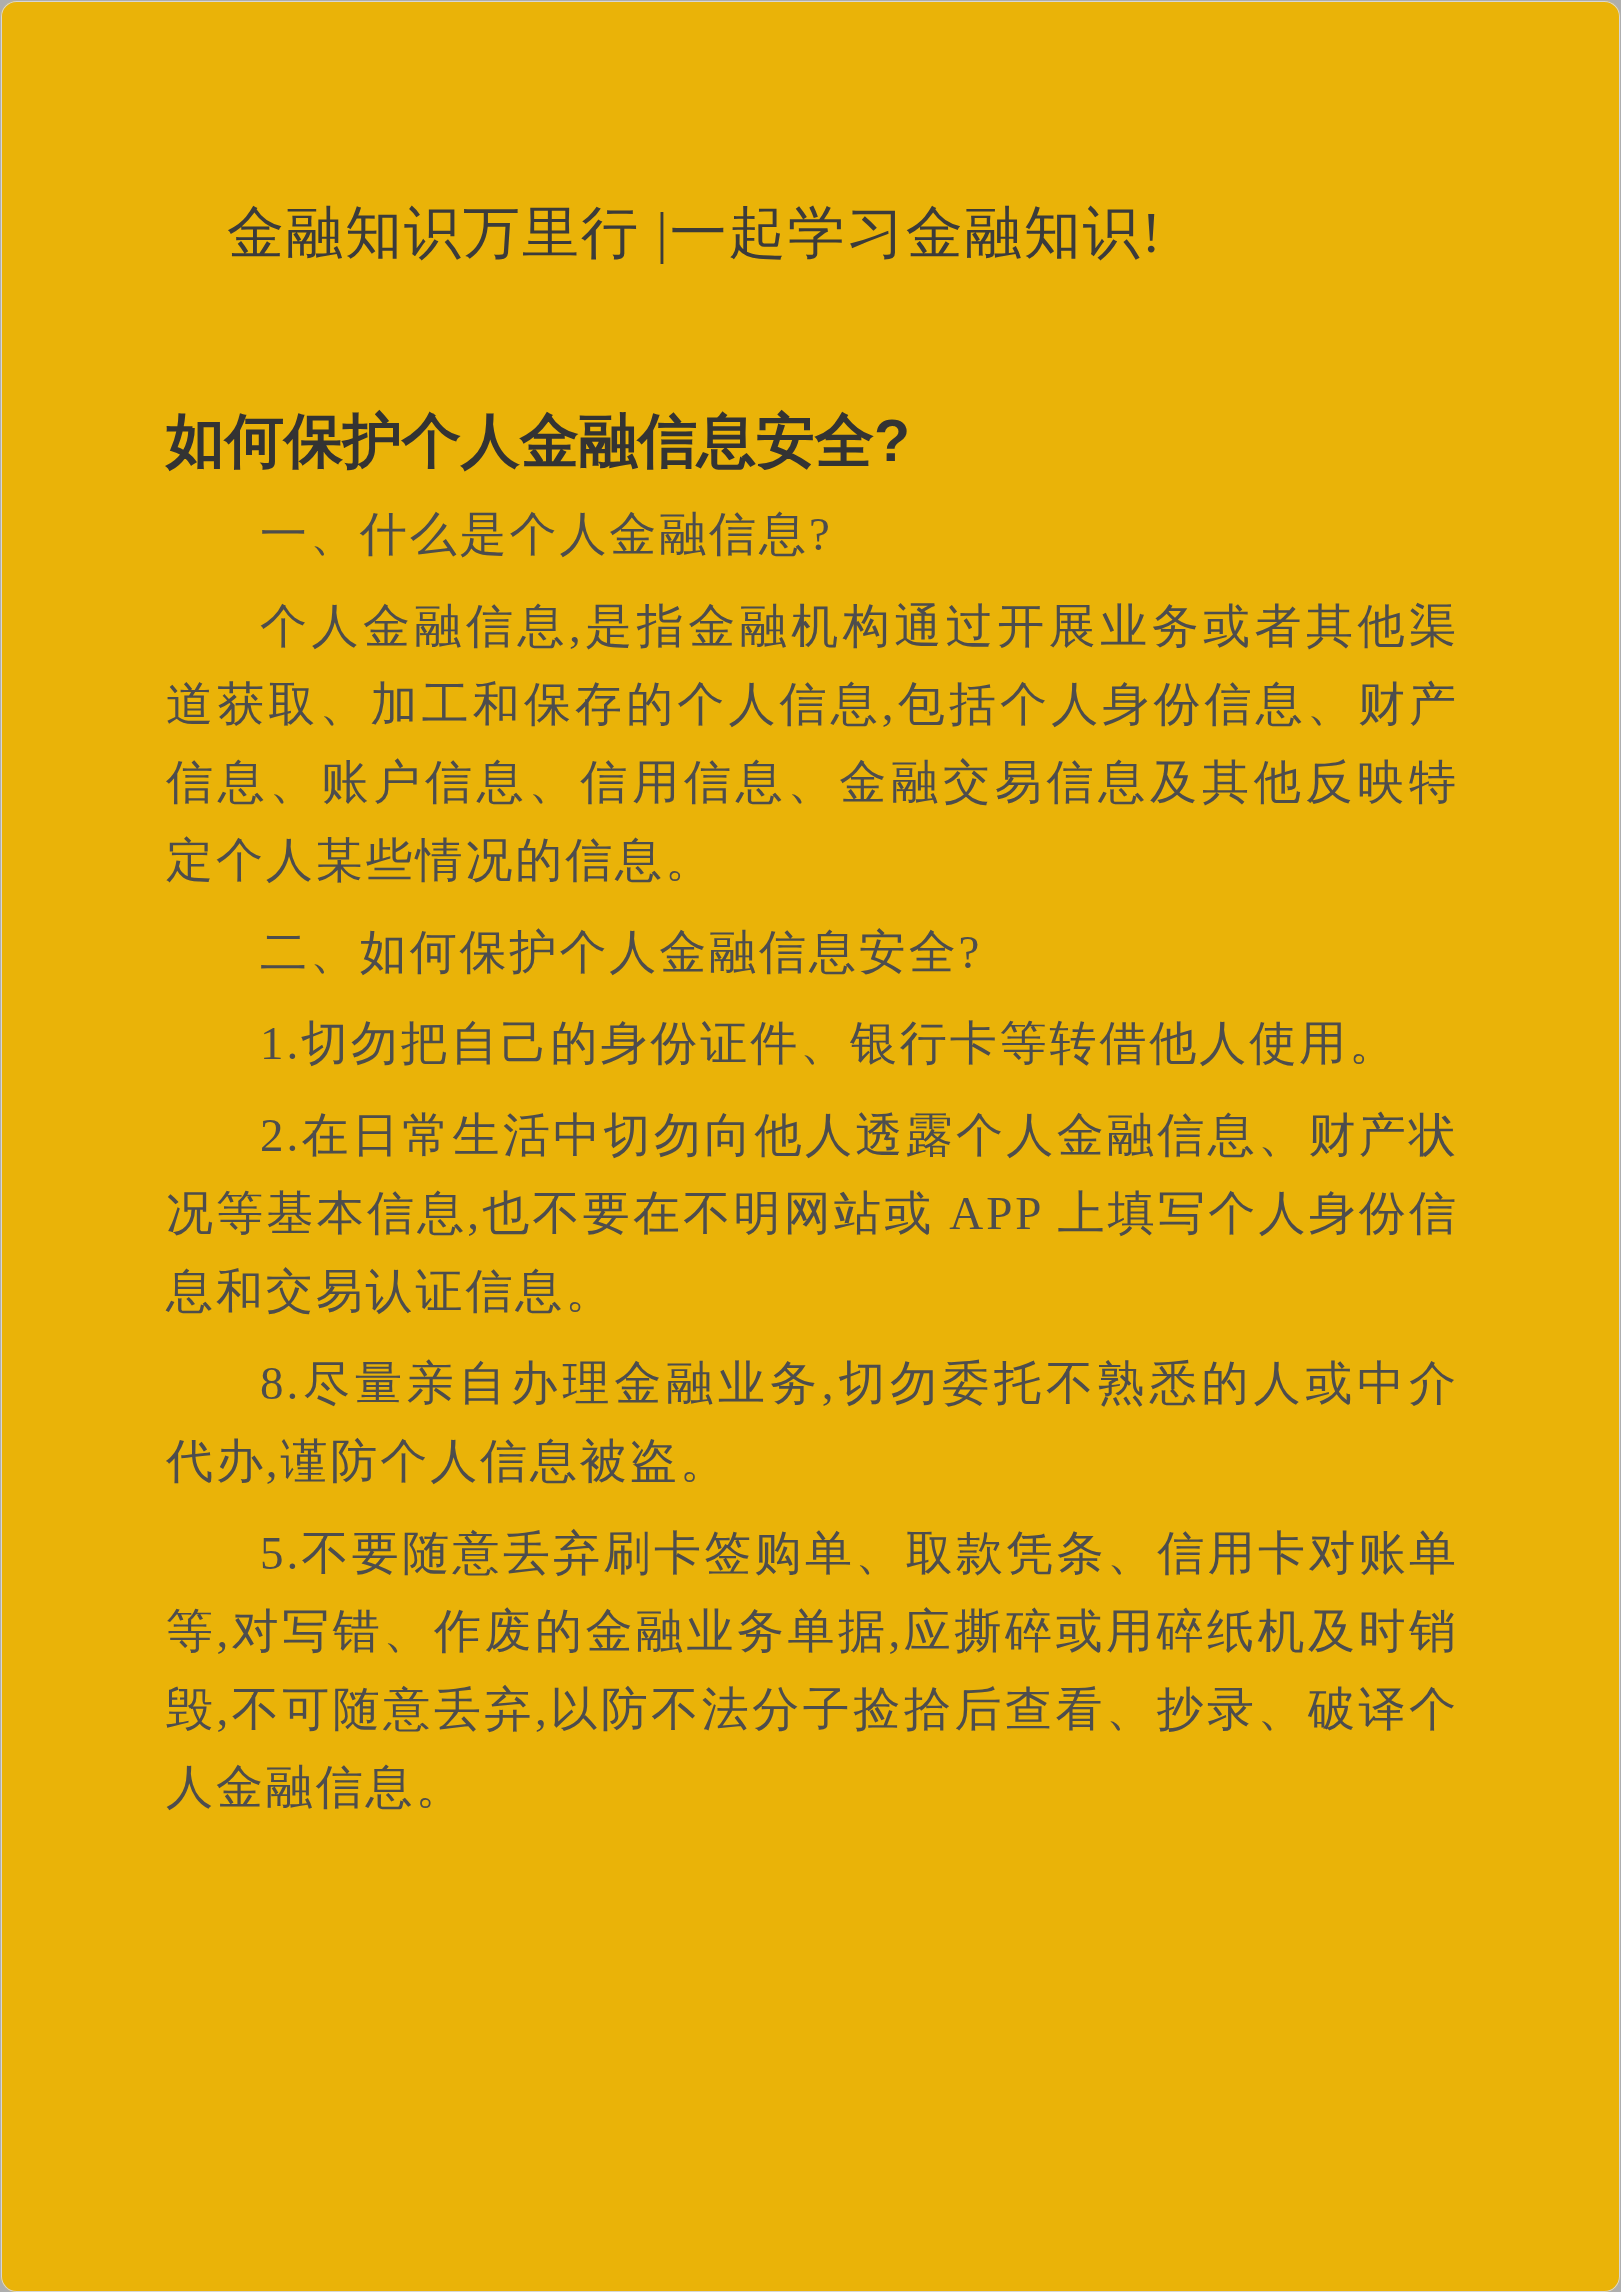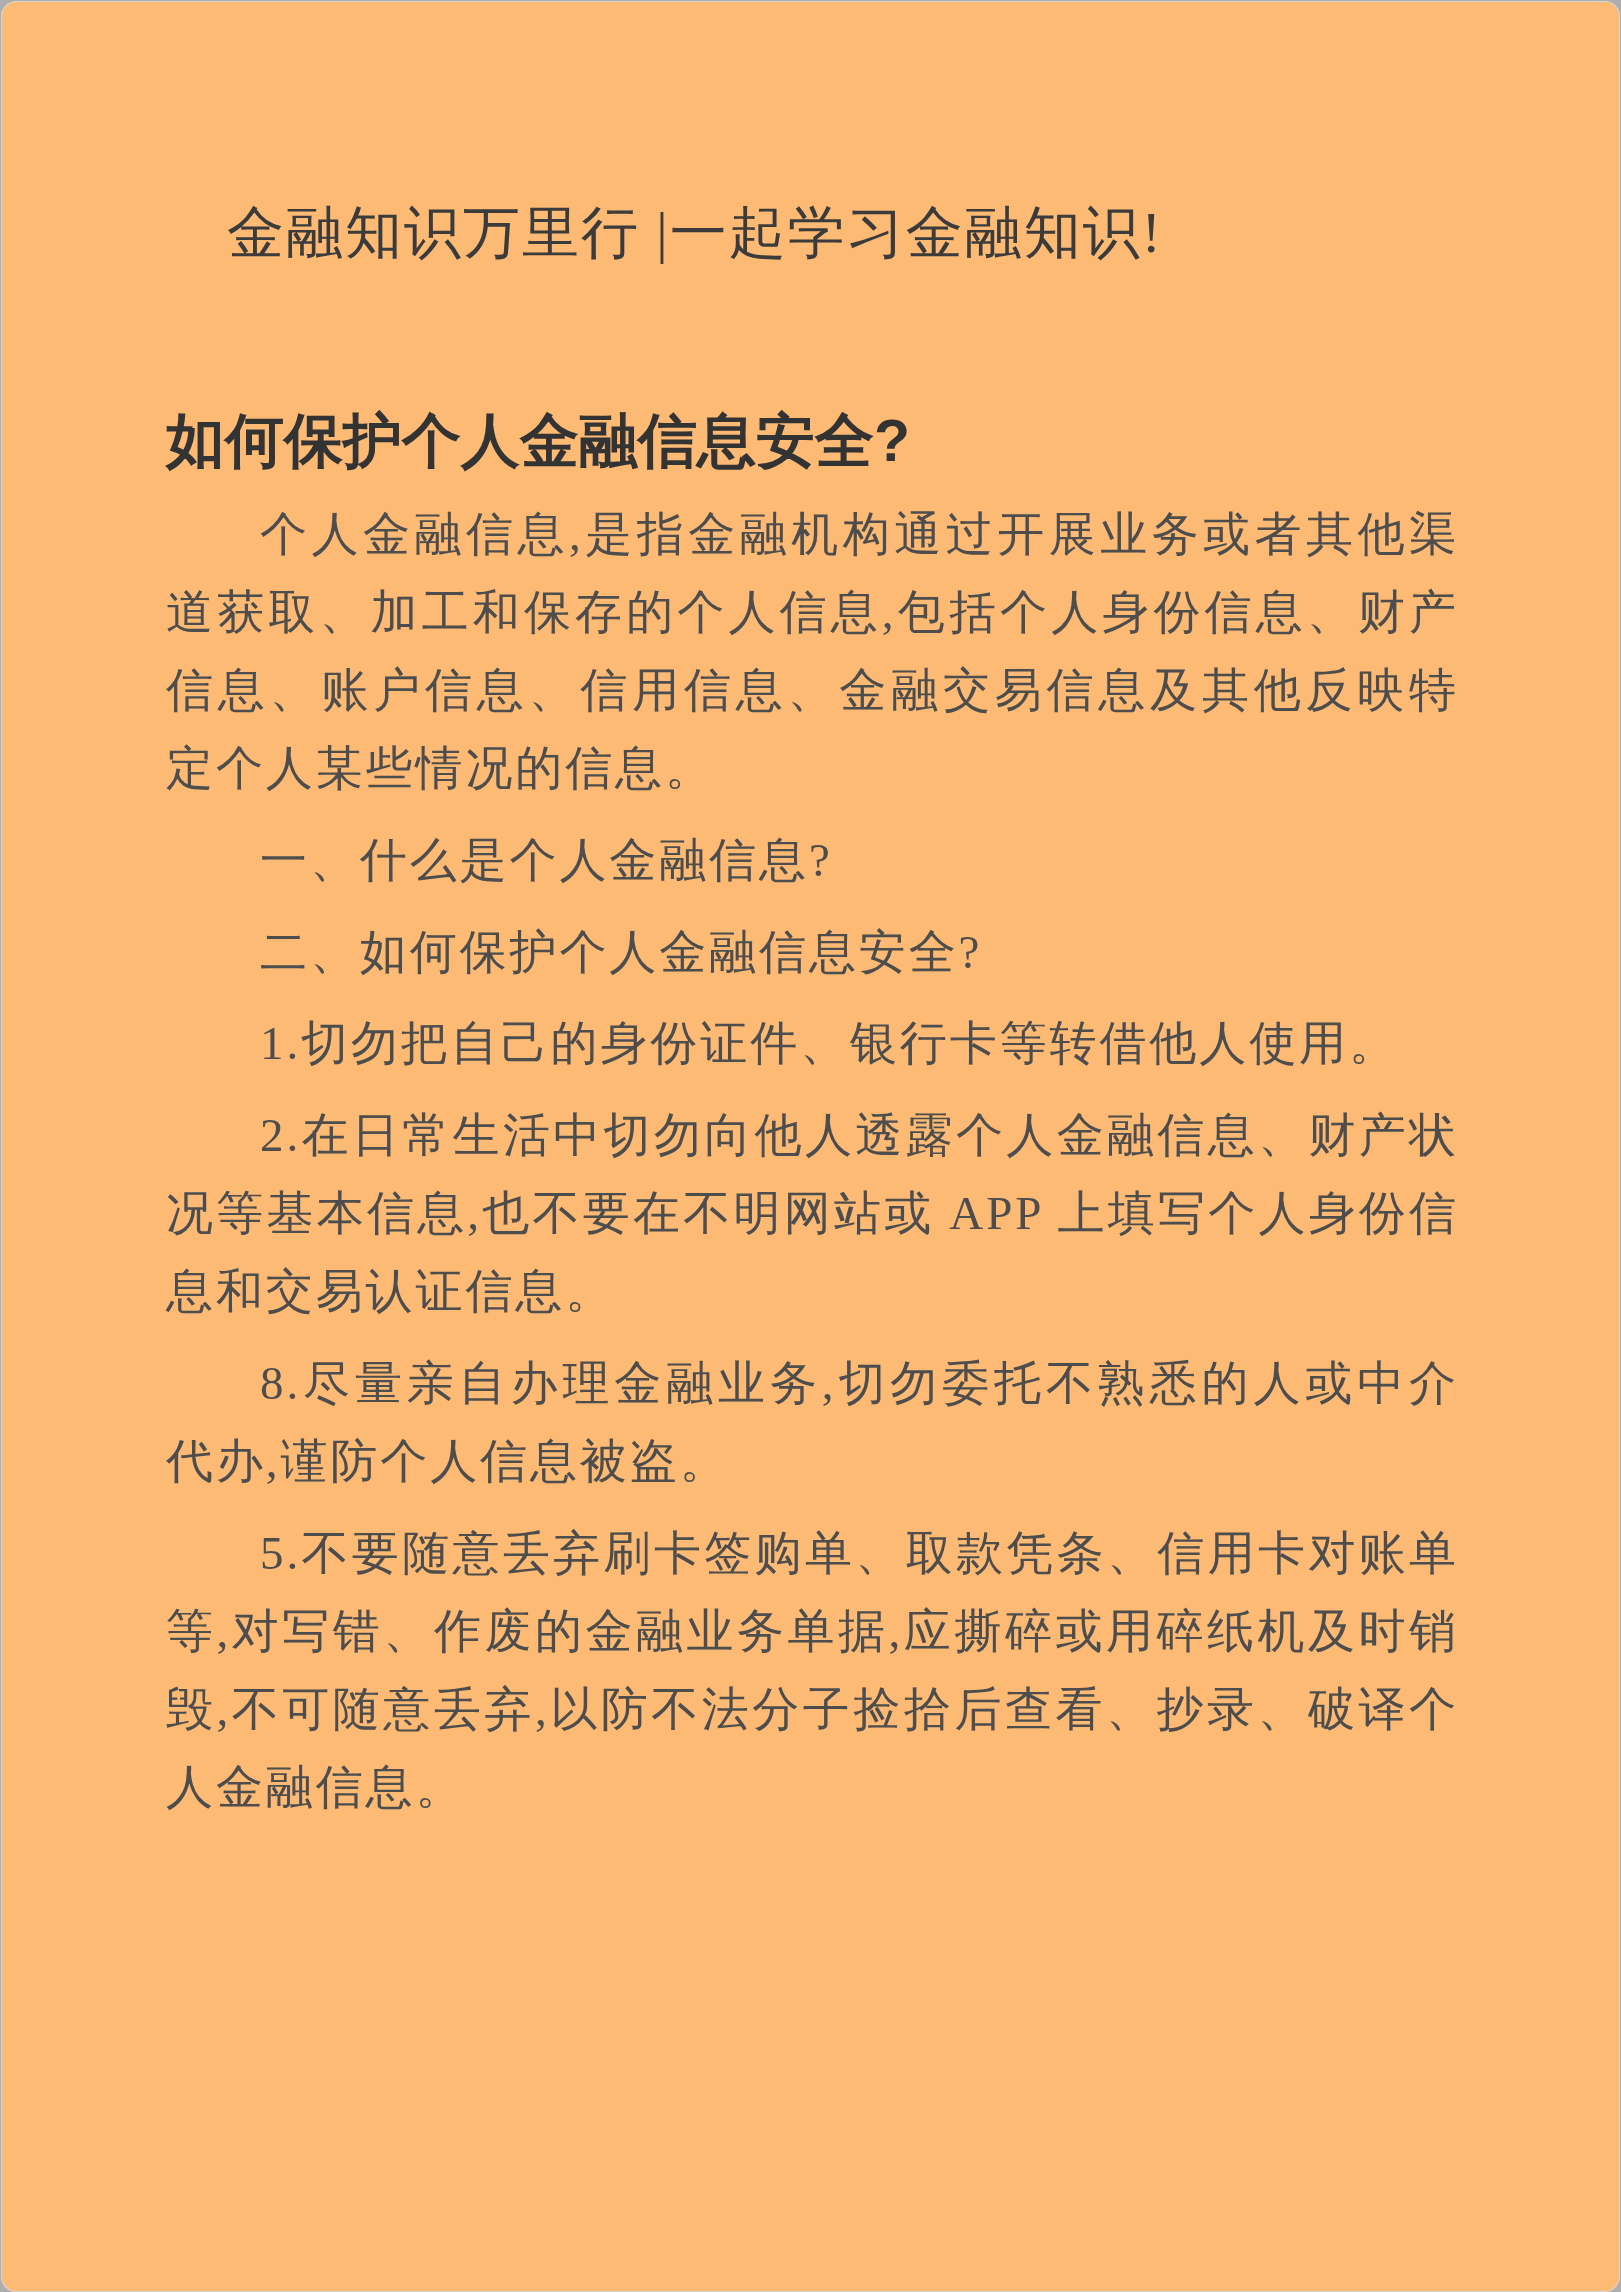--- a/index.html
+++ b/index.html
@@ -10,21 +10,21 @@
     background: #aeaeae;
     font-family: "Liberation Serif", "DejaVu Serif", serif;
   }
 
   .page {
     position: absolute;
     left: 1px;
     top: 1px;
     width: 1619px;
     height: 2291px;
-    background: #fdba74;
+    background: #eab308;
     border-radius: 15.7px;
     box-shadow: 0 0 0 1px #d6d6d6 inset;
     overflow: hidden;
   }
 
   .doc-title {
     margin: 0 161px 0 165px;
     padding-top: 196px;
     padding-left: 61px;
     font-size: 57px;
@@ -63,22 +63,22 @@
 </head>
 <body>
 
 <div class="page">
 
   <h1 class="doc-title">金融知识万里行 |一起学习金融知识!</h1>
 
   <h2 class="article-heading">如何保护个人金融信息安全?</h2>
 
   <div class="article-body">
+    <p>一、什么是个人金融信息?</p>
     <p>个人金融信息,是指金融机构通过开展业务或者其他渠道获取、加工和保存的个人信息,包括个人身份信息、财产信息、账户信息、信用信息、金融交易信息及其他反映特定个人某些情况的信息。</p>
-    <p>一、什么是个人金融信息?</p>
     <p>二、如何保护个人金融信息安全?</p>
     <p>1.切勿把自己的身份证件、银行卡等转借他人使用。</p>
     <p>2.在日常生活中切勿向他人透露个人金融信息、财产状况等基本信息,也不要在不明网站或 APP 上填写个人身份信息和交易认证信息。</p>
     <p>8.尽量亲自办理金融业务,切勿委托不熟悉的人或中介代办,谨防个人信息被盗。</p>
     <p>5.不要随意丢弃刷卡签购单、取款凭条、信用卡对账单等,对写错、作废的金融业务单据,应撕碎或用碎纸机及时销毁,不可随意丢弃,以防不法分子捡拾后查看、抄录、破译个人金融信息。</p>
   </div>
 
 </div>
 
 

